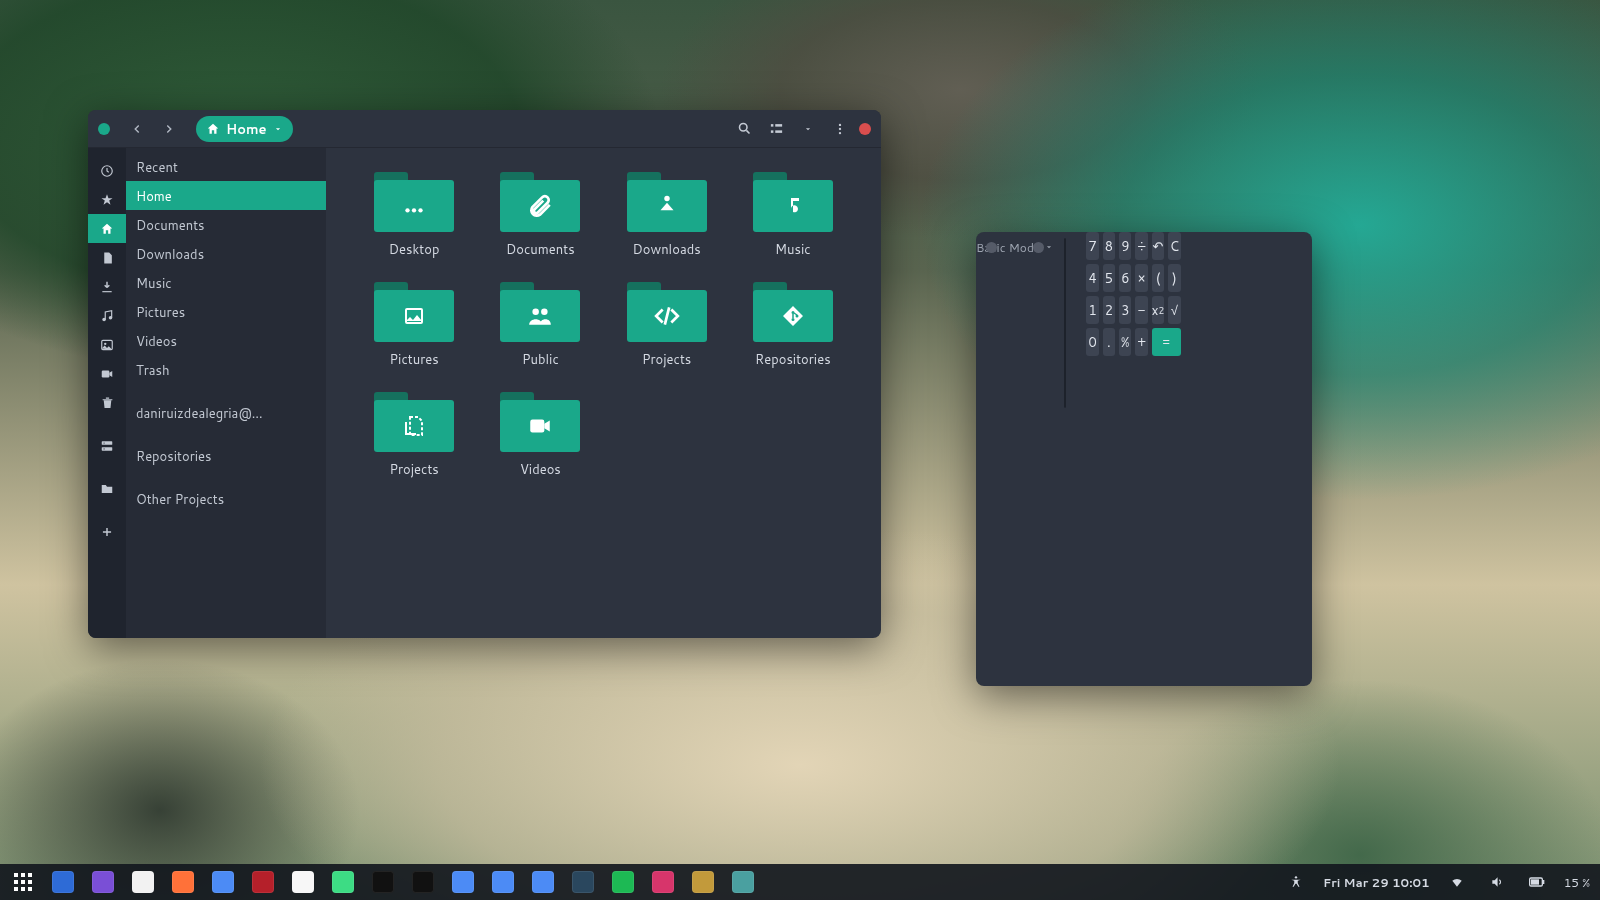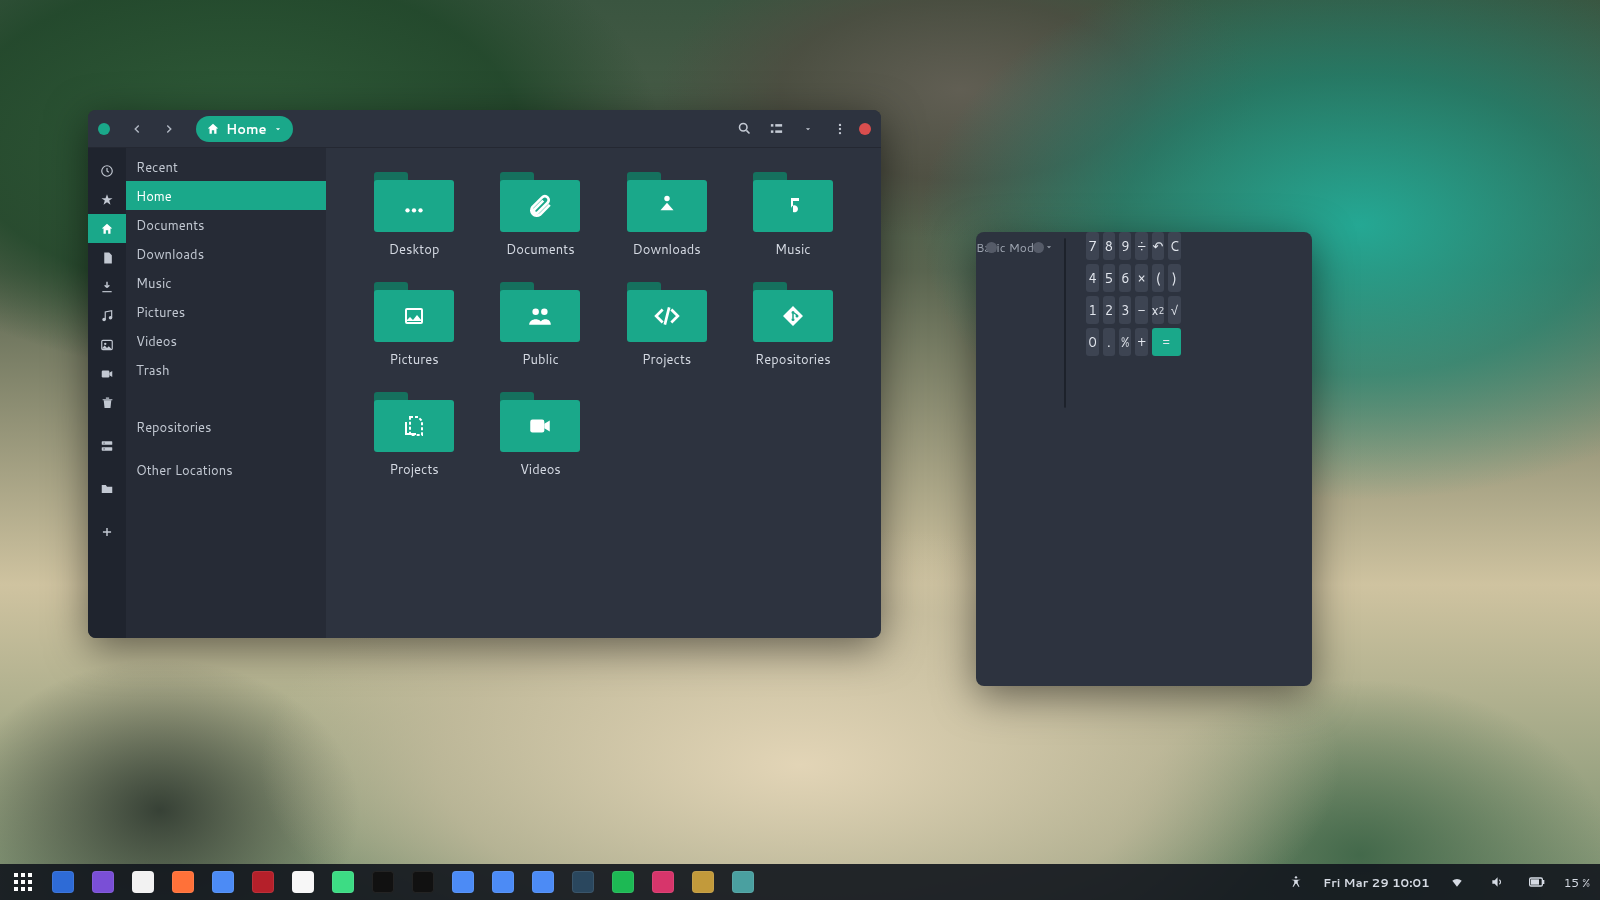--- a/index.html
+++ b/index.html
@@ -245,27 +245,30 @@
         <div class="side-item ">
           <span>Pictures</span>
         </div>
         <div class="side-item ">
           <span>Videos</span>
         </div>
         <div class="side-item ">
           <span>Trash</span>
         </div>
         <div class="side-sep"></div>
+        <div class="side-item ">
+          <span>daniruizdealegria@…</span>
+        </div>
         <div class="side-sep"></div>
         <div class="side-item ">
           <span>Repositories</span>
         </div>
         <div class="side-sep"></div>
         <div class="side-item ">
-          <span>Other Locations</span>
+          <span>Other Projects</span>
         </div>
       </div>
     <div class="fm-content" id="folders">
         <div class="folder">
        <div class="folder-icon">
          <div class="folder-glyph">
               <svg width="26" height="26" viewBox="0 0 24 24" fill="#fff">
                 <circle cx="6" cy="16" r="2"></circle>
                 <circle cx="12" cy="16" r="2"></circle>
                 <circle cx="18" cy="16" r="2"></circle>

